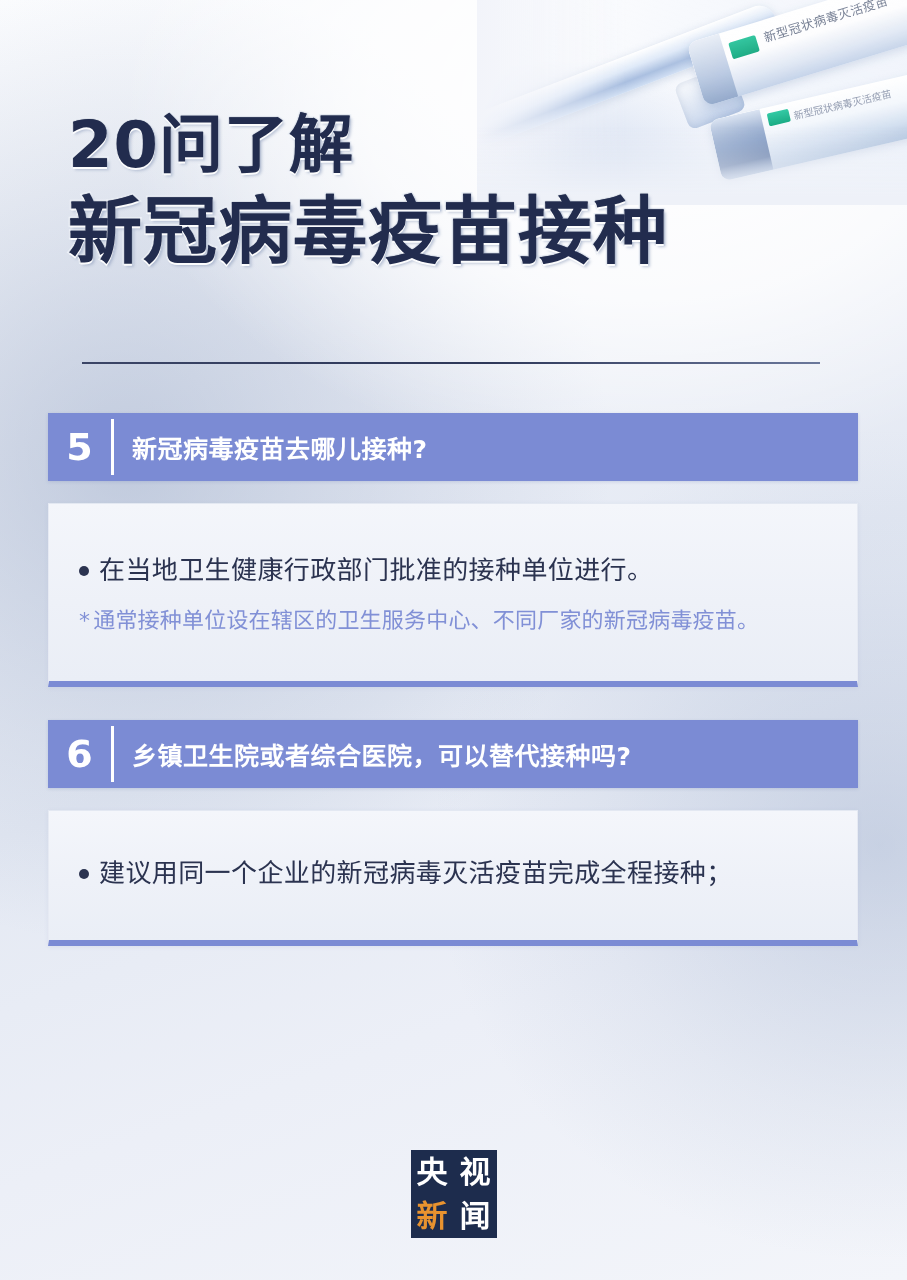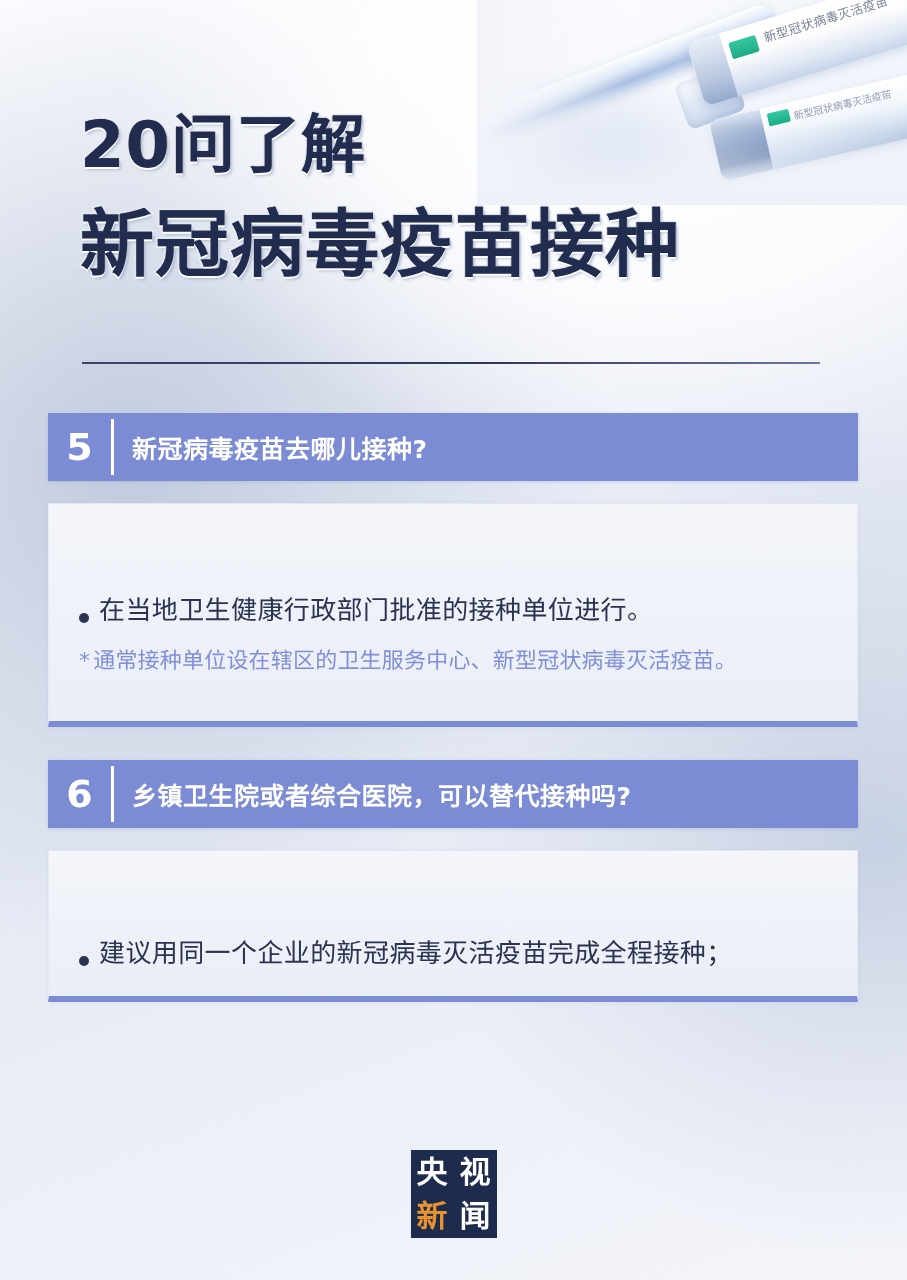--- a/index.html
+++ b/index.html
@@ -135,40 +135,40 @@
     background: linear-gradient(90deg, #f2f4fa 0%, rgba(242,244,250,0.6) 45%, rgba(242,244,250,0) 100%);
   }
   .hero-photo .fade-bottom {
     position:absolute; left:0; right:0; bottom:0; height:78px;
     background: linear-gradient(180deg, rgba(240,243,249,0) 0%, #eef1f8 88%);
   }
 
   
   .title-block {
     position: absolute;
-    left: 80px;
+    left: 68px;
     top: 112px;
     width: 760px;
     z-index: 5;
   }
   .title-line {
     font-family: "DejaVu Sans", "Liberation Sans", sans-serif;
     font-weight: 900;
     color: #222c4e;
     letter-spacing: 1px;
     line-height: 1.04;
     -webkit-text-stroke: 3.2px #eef2f8;
     paint-order: stroke fill;
     text-shadow:
       0 2px 0 rgba(255,255,255,0.95),
       2px 3px 3px rgba(105,125,165,0.40),
       0 0 1px rgba(34,44,78,0.9);
   }
   .title-line-1 { font-size: 64px; }
-  .title-line-2 { font-size: 74px; margin-top: 27px; }
+  .title-line-2 { font-size: 74px; margin-top: 14px; }
 
   .title-rule {
     position: absolute;
     left: 82px;
     top: 362px;
     width: 738px;
     height: 2px;
     background: linear-gradient(90deg, #3b4566 0%, #2e3859 55%, #6b789b 100%);
     z-index: 5;
   }
@@ -226,32 +226,31 @@
     margin-top: 22px;
     background: linear-gradient(180deg, #f4f6fb 0%, #eef1f8 55%, #eaeef6 100%);
     border-top: 1px solid #e3e8f2;
     border-left: 1px solid #e6eaf3;
     border-right: 1px solid #e6eaf3;
     border-bottom: 6px solid #7b8bd4;
     box-shadow: 0 1px 4px rgba(120,140,180,0.12);
     padding: 44px 28px 36px 30px;
   }
   .a-card.card-q5 { padding: 46px 24px 44px 30px; }
-  .a-card.card-q6 { padding: 42px 24px 18px 30px; }
+  .a-card.card-q6 { padding: 42px 24px 42px 30px; }
 
   .bullet-item {
     display: flex;
-    align-items: center;
+    align-items: flex-start;
     color: #2b3350;
     font-size: 26px;
     line-height: 1.55;
     letter-spacing: 0.4px;
     margin-bottom: 4px;
     font-family: "DejaVu Sans", "Liberation Sans", sans-serif;
-    margin-top: 40px;
   }
   .bullet-dot {
     flex: 0 0 auto;
     width: 10px; height: 10px;
     border-radius: 50%;
     background: #2b3350;
     margin-top: 16px;
     margin-right: 10px;
   }
   .bullet-text { flex: 1; }
@@ -332,21 +331,21 @@
         <div class="q-divider"></div>
         <div class="q-text">新冠病毒疫苗去哪儿接种?</div>
       </div>
       <div class="a-card card-q5">
         <div class="bullet-item">
           <span class="bullet-dot"></span>
           <span class="bullet-text">在当地卫生健康行政部门批准的接种单位进行。</span>
         </div>
         <div class="note-line">
           <span class="note-star">*</span>
-          <span>通常接种单位设在辖区的卫生服务中心、新型冠状病毒灭活疫苗。</span>
+          <span>通常接种单位设在辖区的卫生服务中心、不同厂家的新冠病毒疫苗。</span>
         </div>
       </div>
     </div>
 
     <div class="qa-block">
       <div class="q-header">
         <div class="q-num">6</div>
         <div class="q-divider"></div>
         <div class="q-text">乡镇卫生院或者综合医院，可以替代接种吗?</div>
       </div>

